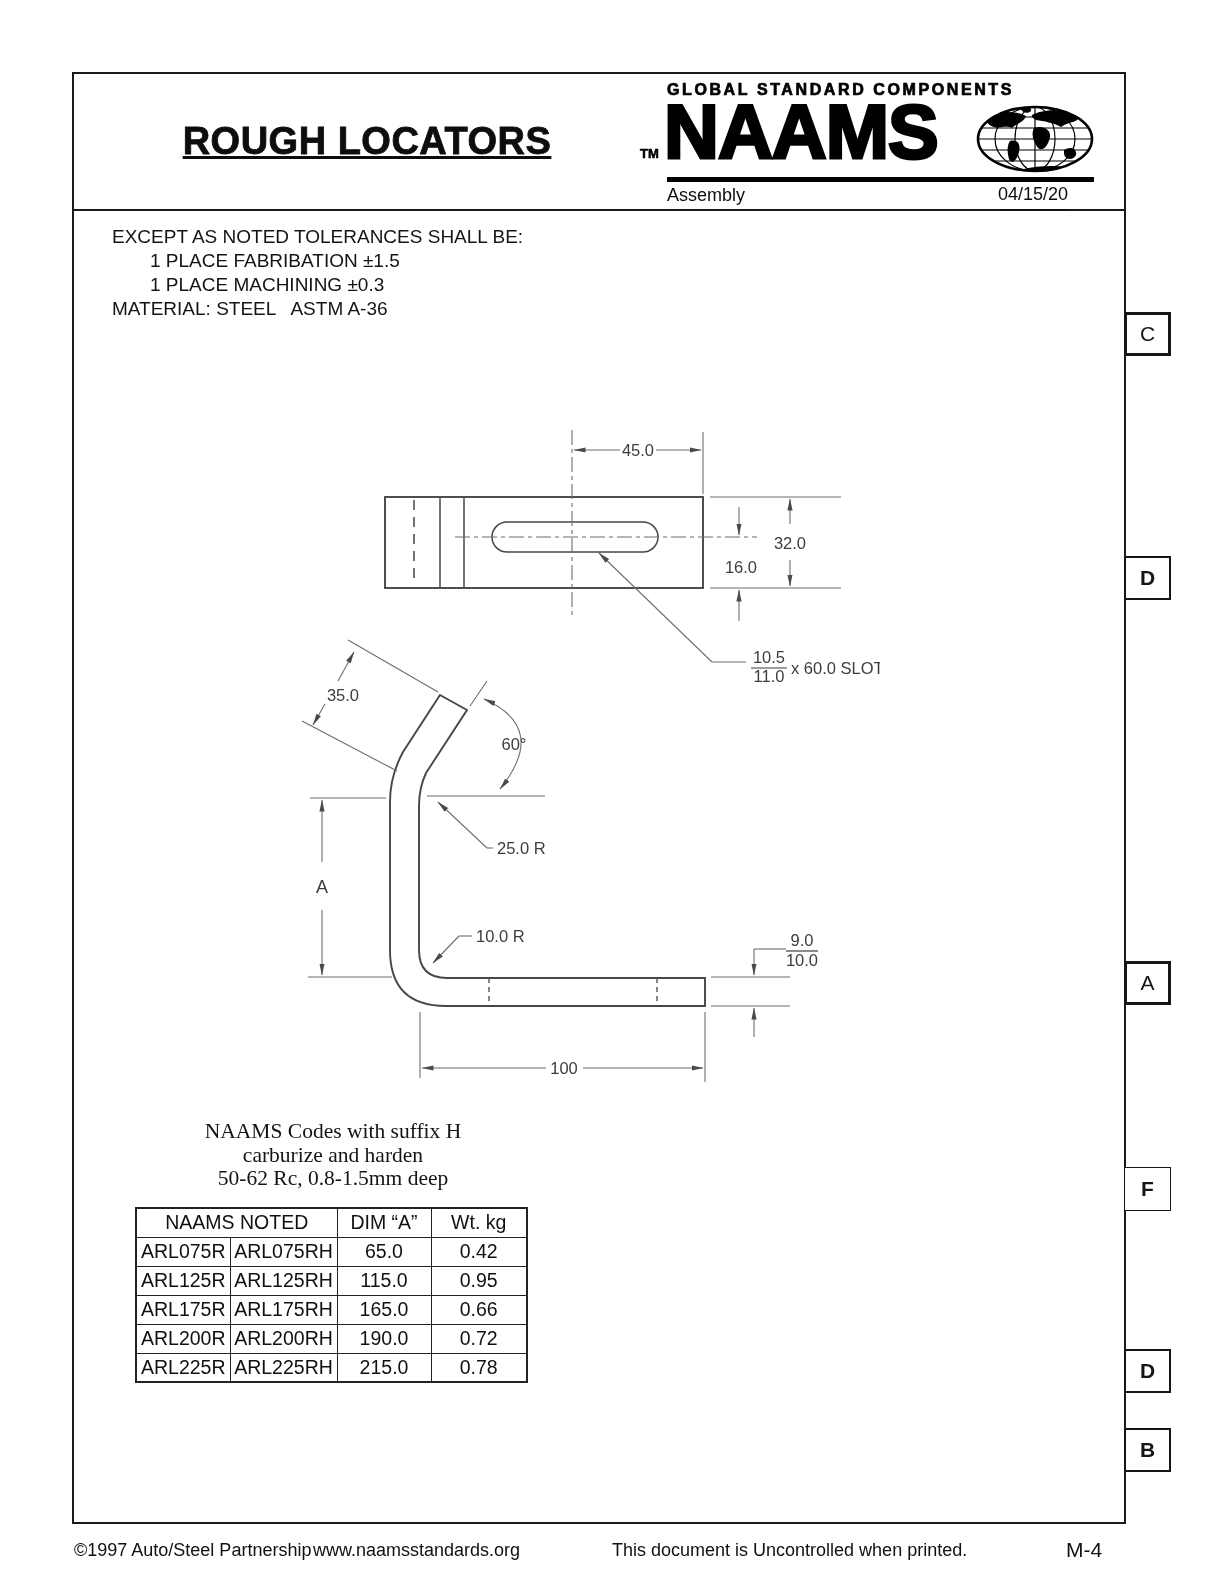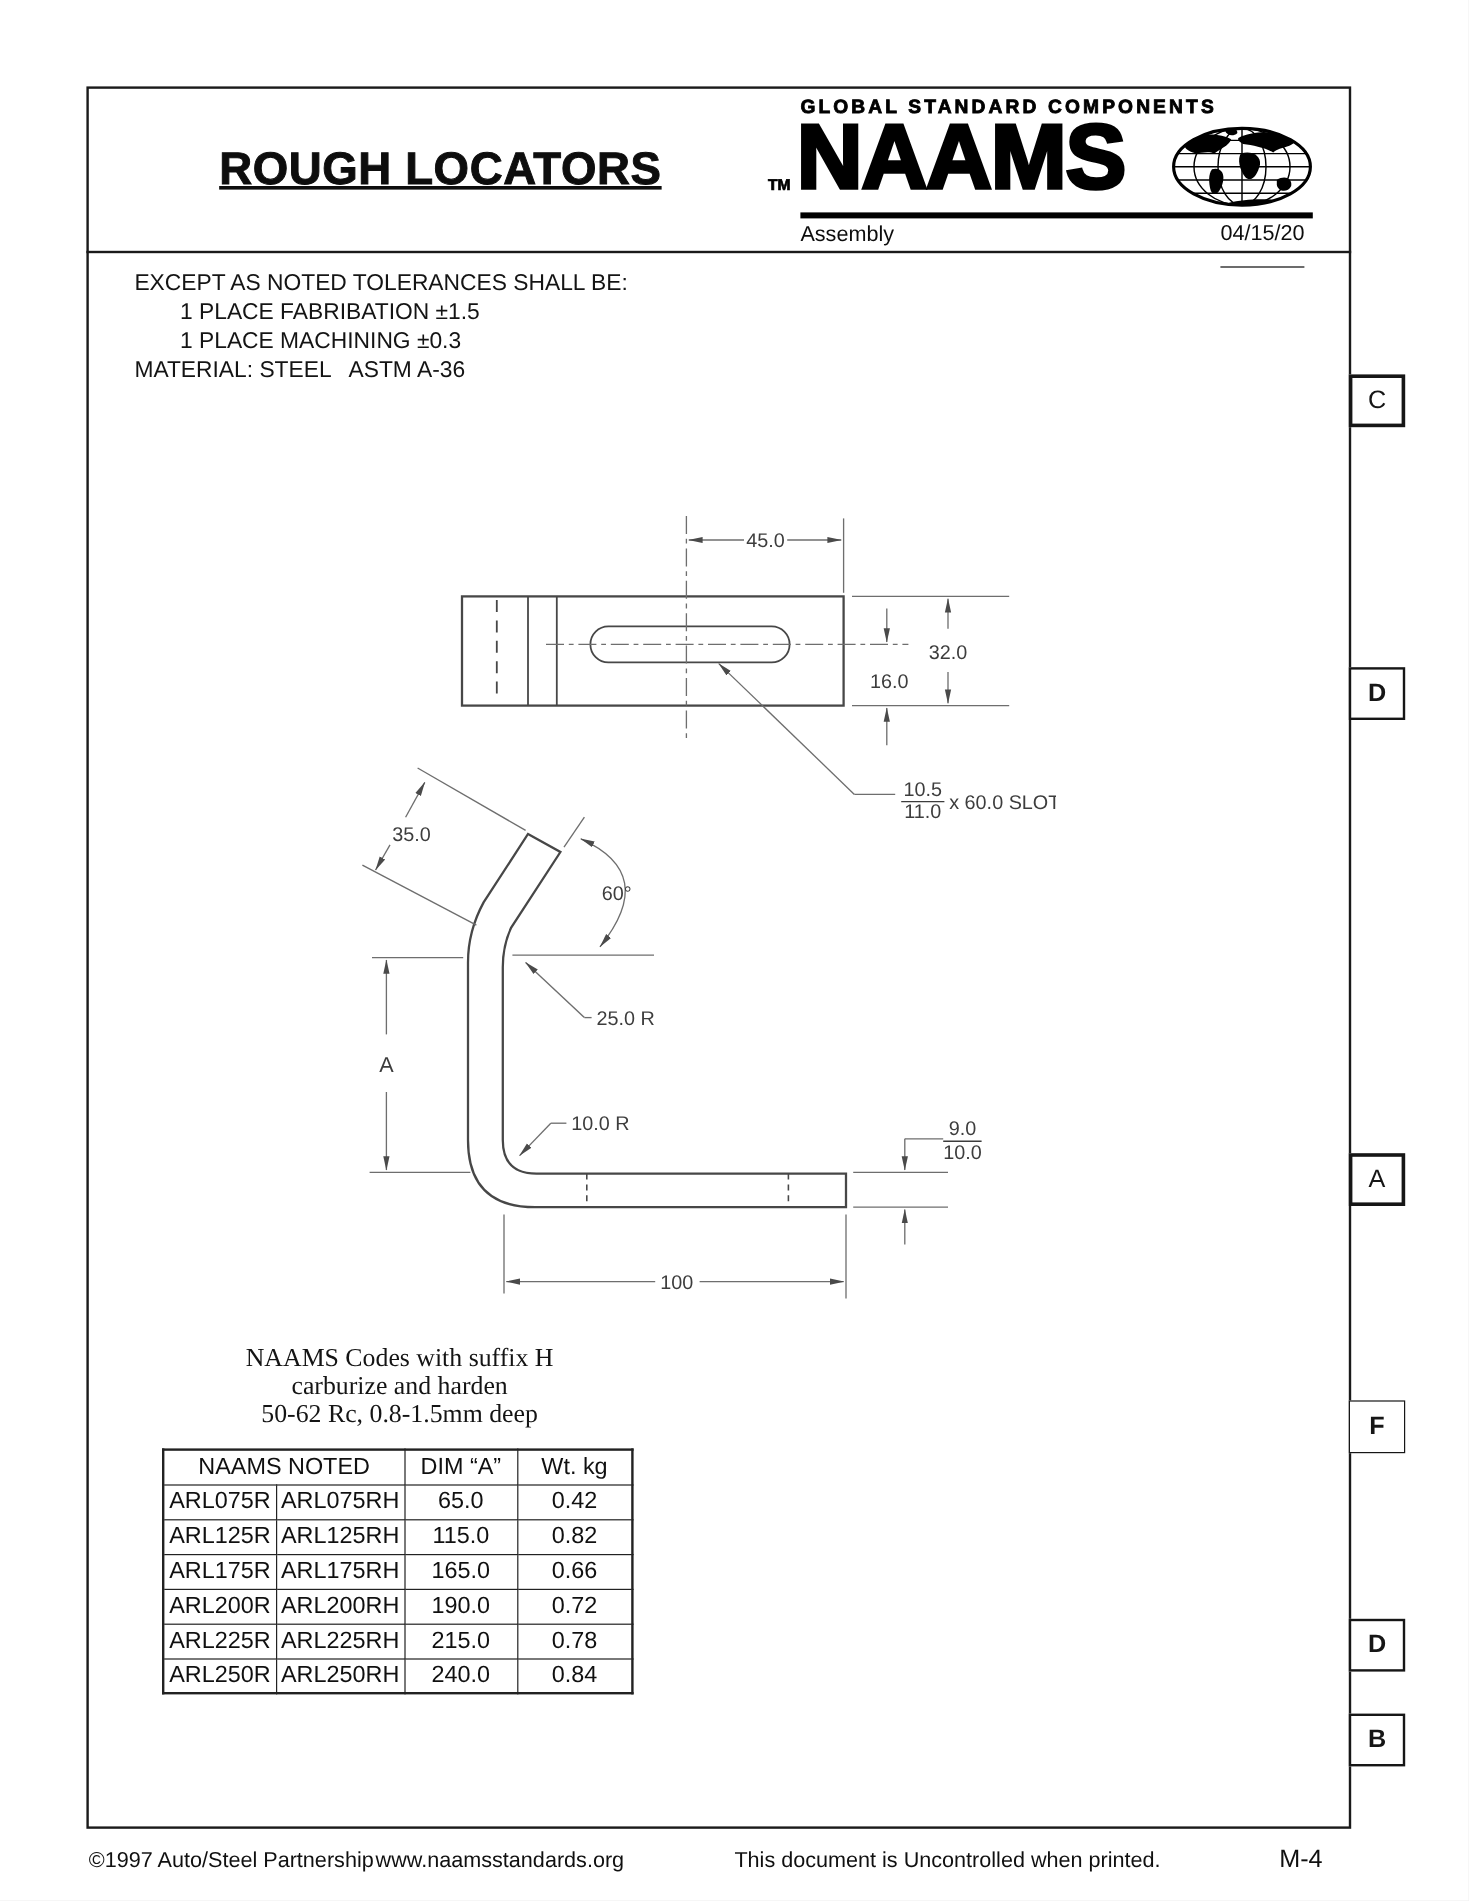--- a/index.html
+++ b/index.html
@@ -22,21 +22,21 @@
     -webkit-text-stroke:0.8px #0d0d0d; white-space:nowrap;text-decoration:underline; }
   #brand-top { left:667px; top:81px; width:428px; font-size:16px; font-weight:bold;
     letter-spacing:2.6px; -webkit-text-stroke:0.7px #000; white-space:nowrap; color:#000; }
   #brand-word { left:664px; top:92px; font-size:76px; font-weight:bold; line-height:80px;
     letter-spacing:-1px; -webkit-text-stroke:3px #000; color:#000; }
   #brand-tm { left:640px; top:146px; font-size:13px; font-weight:bold;
     -webkit-text-stroke:0.6px #000; color:#000; }
   #brand-bar { left:667px; top:177px; width:427px; height:4.5px; background:#000; }
   #assembly-label { left:667px; top:185px; font-size:18px; color:#0d0d0d; }
   #date-label { left:998px; top:184px; font-size:18px; color:#0d0d0d;
-    border-bottom:1.6px solid #0d0d0d; padding-bottom:17px;margin-left:19px; }
+    border-bottom:1.6px solid #0d0d0d; padding-bottom:4px; }
   #globe { left:974px; top:103px; }
 
   
   .note { position:absolute; left:112px; font-size:19px; color:#141414; white-space:pre; }
   .note.indent { left:150px; }
 
   
   .tab { position:absolute; left:1124px; width:47px; height:44px; background:#fff;
     display:flex; align-items:center; justify-content:center;
     font-size:21px; color:#161616; }
@@ -237,46 +237,40 @@
     <tr>
       <td class="cw1">ARL075R</td>
       <td class="cw2">ARL075RH</td>
       <td>65.0</td>
       <td>0.42</td>
     </tr>
     <tr>
       <td>ARL125R</td>
       <td>ARL125RH</td>
       <td>115.0</td>
-      <td>0.82</td>
+      <td>0.95</td>
     </tr>
     <tr>
       <td>ARL175R</td>
       <td>ARL175RH</td>
       <td>165.0</td>
       <td>0.66</td>
     </tr>
     <tr>
       <td>ARL200R</td>
       <td>ARL200RH</td>
       <td>190.0</td>
       <td>0.72</td>
     </tr>
     <tr>
       <td>ARL225R</td>
       <td>ARL225RH</td>
       <td>215.0</td>
       <td>0.78</td>
     </tr>
-    <tr>
-      <td>ARL250R</td>
-      <td>ARL250RH</td>
-      <td>240.0</td>
-      <td>0.84</td>
-    </tr>
   </tbody>
     </table>
 
   <div id="foot-copy" class="foot">©1997 Auto/Steel Partnership</div>
   <div id="foot-site" class="foot">www.naamsstandards.org</div>
   <div id="foot-notice" class="foot">This document is Uncontrolled when printed.</div>
   <div id="foot-page" class="foot">M-4</div>
 
 </div>
 

